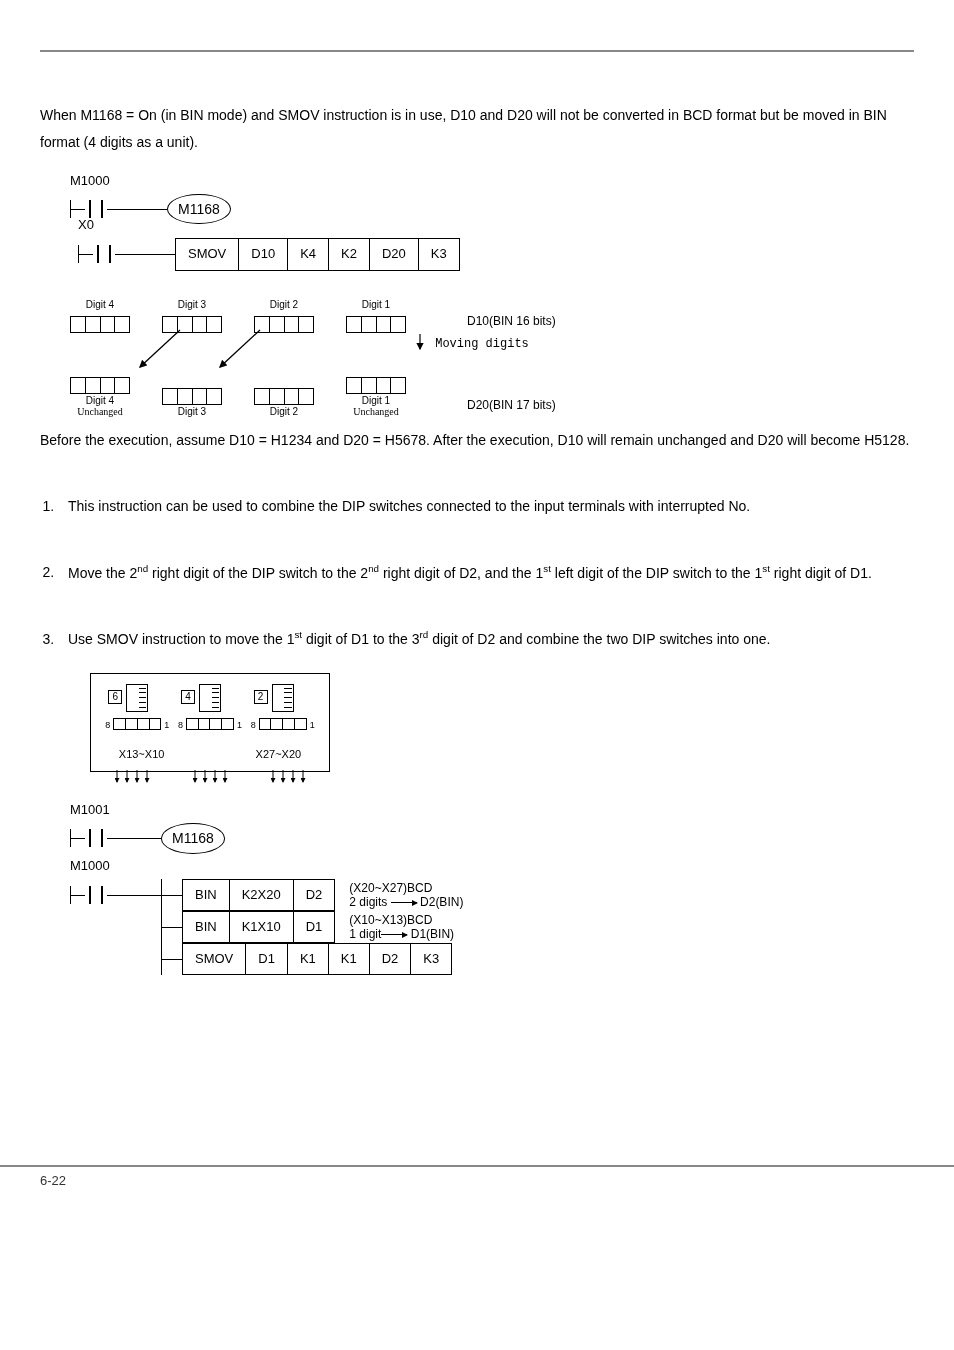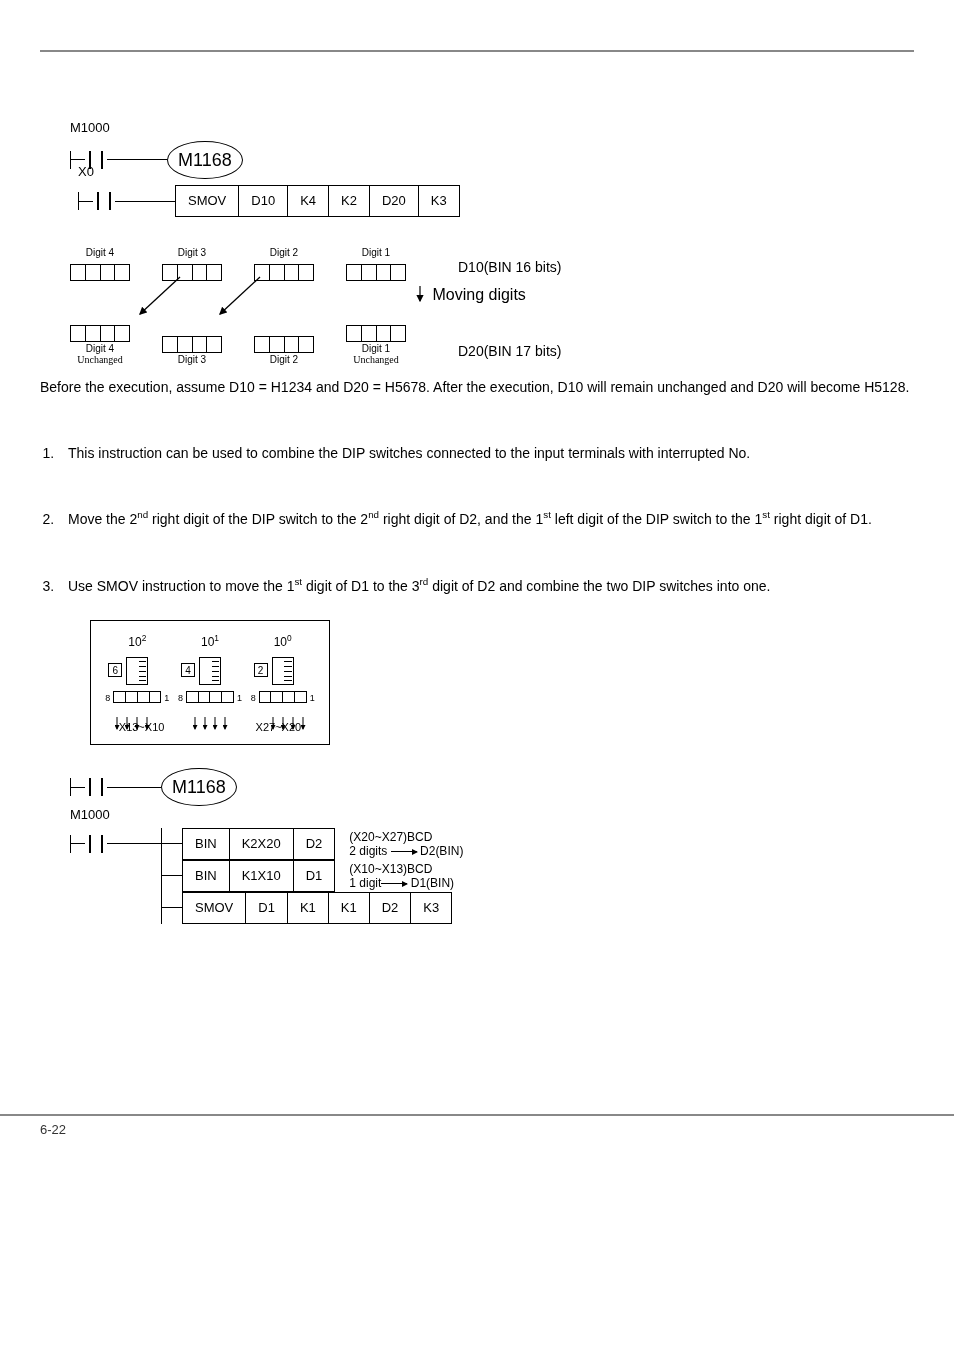--- a/index.html
+++ b/index.html
@@ -31,42 +31,42 @@
   }
   .contact::before, .contact::after {
     content: ""; position: absolute; top: 0; bottom: 0; width: 2px; background: #000;
   }
   .contact::before { left: 4px; }
   .contact::after { right: 4px; }
   .hline { display:inline-block; vertical-align: middle; border-top: 1.5px solid #000; height:0; }
   .coil {
     display:inline-block; vertical-align: middle;
     border: 1.3px solid #000; border-radius: 50%/50%;
-    padding: 1px 10px; font-size: 18px;
+    padding: 1px 10px; font-size: 14px;
   }
   .instr-box {
     display:inline-flex; vertical-align: middle; border:1.3px solid #000;
   }
   .instr-box span {
     border-right:1.3px solid #000; padding: 3px 12px; font-size: 13px; text-align:center;
   }
   .instr-box span:last-child { border-right: none; }
   
   
   .nibbles { margin-top: 22px; }
   .nib-row { display:flex; align-items:flex-end; gap: 32px; }
   .nib-group { }
   .nib-label { font-size: 10px; text-align:center; margin-bottom: 2px; }
   .nib-box {
     display:flex; border:1.2px solid #000; width: 60px; height: 17px;
   }
   .nib-box div { flex:1; border-right:1px solid #000; }
   .nib-box div:last-child { border-right: none; }
   .nib-sublabel { font-size: 10px; text-align:center; margin-top:1px; line-height:1.1; }
-  .side-text { font-size: 14px; margin-left: 20px; }
+  .side-text { font-size: 12px; margin-left: 29px; }
   
   .arrow-svg { position:absolute; pointer-events:none; }
   
   
   ol.steps { margin: 28px 0 10px 18px; }
   ol.steps li { padding-left: 10px; margin-bottom: 4px; line-height:1.85;margin-top:40px; }
   sup { font-size: 0.7em; }
   
   
   .dip-wrap { margin: 20px 0 0 50px; border:1.3px solid #000; width: 240px; position:relative; padding: 10px 0 6px 0; }
@@ -109,20 +109,21 @@
     color: #333;
   }
 </style>
 </head>
 <body>
 
 <div class="top-rule"></div>
 
 <div class="content">
 
+  <p class="para">When M1168 = On (in BIN mode) and SMOV instruction is in use, D10 and D20 will not be converted in BCD format but be moved in BIN format (4 digits as a unit).</p>
 
   <div class="ladder1">
 
     <div style="position:absolute; left:0; top:0;">
       <div class="rung-label">M1000</div>
       <div style="display:flex; align-items:center;">
         <span style="border-left:1.5px solid #000; height:18px;"></span>
         <span class="hline" style="width:14px;"></span>
         <span class="contact"></span>
         <span class="hline" style="width:60px;"></span>
@@ -191,21 +192,21 @@
 
       <svg class="arrow-svg" width="340" height="50" style="left:0;top:30px;">
         <defs>
             <marker id="ah1" markerWidth="6" markerHeight="6" refX="5" refY="3" orient="auto">
               <path d="M0,0 L6,3 L0,6 Z" fill="#000"></path>
             </marker>
           </defs>
         <line x1="110" y1="5" x2="70" y2="42" stroke="#000" stroke-width="1.3" marker-end="url(#ah1)"></line>
         <line x1="190" y1="5" x2="150" y2="42" stroke="#000" stroke-width="1.3" marker-end="url(#ah1)"></line>
       </svg>
-      <div style="position:absolute; left:342px; top:38px; font-size:16px; font-family: Liberation Sans, sans-serif;">
+      <div style="position:absolute; left:342px; top:38px; font-size:12px; font-family: Liberation Mono, monospace;">
         <svg width="16" height="20" style="vertical-align:middle;">
             <defs>
               <marker id="ahd" markerWidth="6" markerHeight="6" refX="5" refY="3" orient="auto">
                 <path d="M0,0 L6,3 L0,6 Z" fill="#000"></path>
               </marker>
             </defs>
             <line x1="8" y1="0" x2="8" y2="15" stroke="#000" stroke-width="1.2" marker-end="url(#ahd)"></line>
           </svg>
         <span>Moving digits</span>
       </div>
@@ -257,25 +258,20 @@
     <li><span>This instruction can be used to combine the DIP switches connected to the input terminals with interrupted No.</span></li>
     <li>
       <span>Move the 2</span><sup>nd</sup><span> right digit of the DIP switch to the 2</span><sup>nd</sup><span> right digit of D2, and the 1</span><sup>st</sup><span> left digit of the DIP switch to the 1</span><sup>st</sup><span> right digit of D1.</span>
     </li>
     <li>
       <span>Use SMOV instruction to move the 1</span><sup>st</sup><span> digit of D1 to the 3</span><sup>rd</sup><span> digit of D2 and combine the two DIP switches into one.</span>
     </li>
   </ol>
 
   <div class="dip-wrap">
-    <div class="dip-top-labels">
-      <span>10<sup>2</sup></span>
-      <span>10<sup>1</sup></span>
-      <span>10<sup>0</sup></span>
-    </div>
     <div class="dip-switches">
       <div class="switch-col">
         <div style="position:relative;">
           <div class="switch-num-box">6</div>
           <div class="switch-box">
               <div class="tick"></div>
               <div class="tick"></div>
               <div class="tick"></div>
               <div class="tick"></div>
               <div class="tick"></div>
@@ -362,20 +358,21 @@
     </svg>
     <div class="dip-xrow">
       <span>X13~X10</span>
       <span style="width:20px;"></span>
       <span>X27~X20</span>
     </div>
   </div>
 
   <div class="ladder2">
     <div style="position:relative;">
+      <div class="rung-label" style="font-size:13px;">M1001</div>
       <div class="lad2-row">
         <span style="border-left:1.5px solid #000; height:18px;"></span>
         <span class="hline" style="width:14px;"></span>
         <span class="contact"></span>
         <span class="hline" style="width:54px;"></span>
         <span class="coil">M1168</span>
       </div>
       <div class="rung-label" style="font-size:13px;">M1000</div>
       <div style="display:flex;">
         <div style="display:flex; flex-direction:column;">

